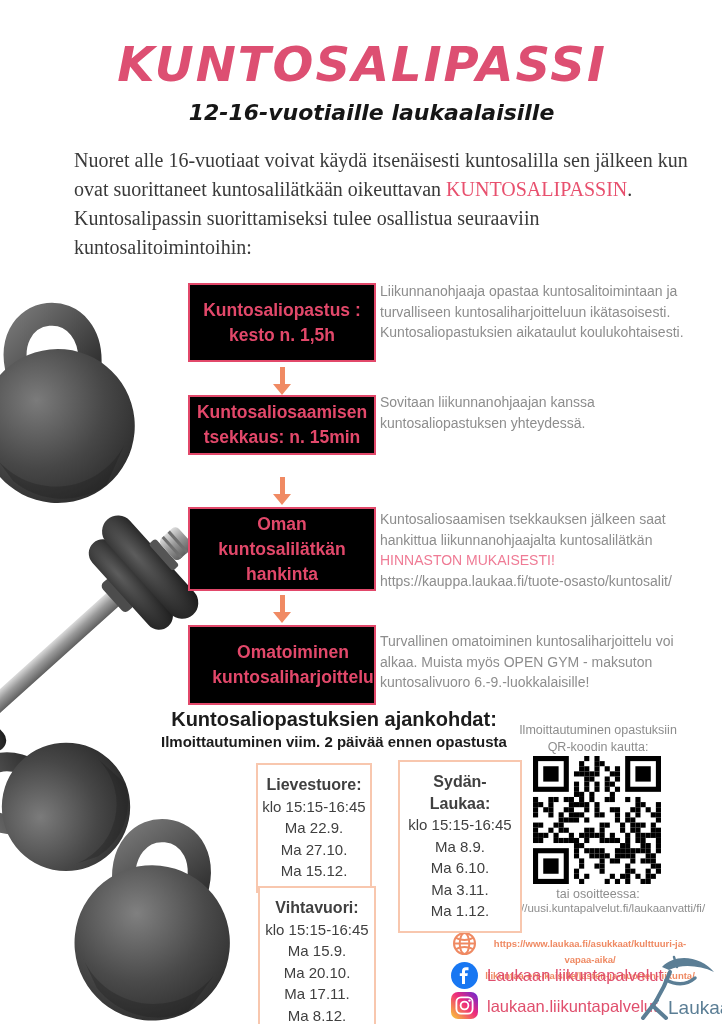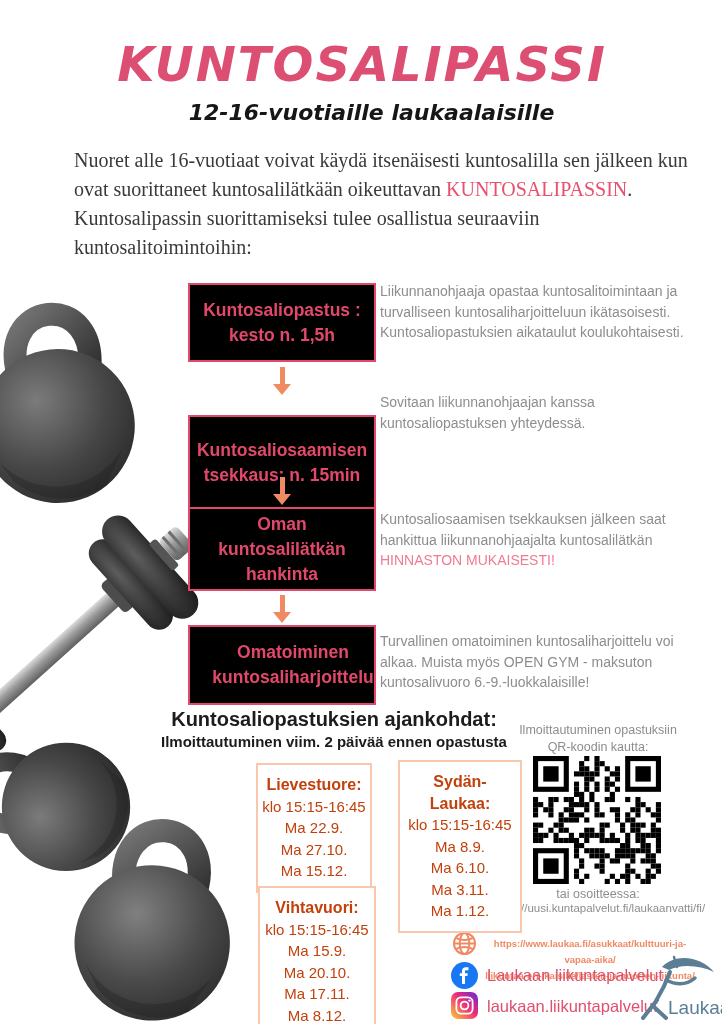--- a/index.html
+++ b/index.html
@@ -54,21 +54,21 @@
   .sched-heading {
     top:708px; left:94px; width:480px; text-align:center;
     font-size:20px; font-weight:bold; color:#1c1c1c; z-index:3;
   }
   .sched-subheading {
     top:733px; left:94px; width:480px; text-align:center;
     font-size:15px; font-weight:bold; color:#1c1c1c; z-index:3;
   }
   .loc-box {
     background:#ffffff; border:2px solid #f8c7ae;
-    text-align:center; color:#c2410c;
+    text-align:center; color:#404040;
     font-size:15px; line-height:21.5px; padding:9px 4px; z-index:4;
   }
   .loc-box .loc-name { font-weight:bold; font-size:16px; }
 
   
   .qr-heading {
     top:722px; left:492px; width:212px; text-align:center;
     font-size:12.5px; line-height:17px; color:#8d8d8d; z-index:3;
   }
   #qr-svg { left:533px; top:756px; width:128px; height:128px; z-index:3; }
@@ -172,35 +172,36 @@
 
   <div class="abs step-box" style="top:283px;height:79px;">
     <span>Kuntosaliopastus : kesto n. 1,5h</span>
   </div>
   <div class="abs step-desc" style="top:281px;">Liikunnanohjaaja opastaa kuntosalitoimintaan ja turvalliseen kuntosaliharjoitteluun ikätasoisesti. Kuntosaliopastuksien aikataulut koulukohtaisesti.</div>
   <div class="abs arrow" style="top:367px;">
     <div class="stem" style="height:17px;"></div>
       <div class="head"></div>
   </div>
 
-  <div class="abs step-box" style="top:395px;height:95px;margin-top:20px;">
+  <div class="abs step-box" style="top:395px;height:60px;">
     <span>Kuntosaliosaamisen tsekkaus: n. 15min</span>
   </div>
   <div class="abs step-desc" style="top:392px;">Sovitaan liikunnanohjaajan kanssa kuntosaliopastuksen yhteydessä.</div>
   <div class="abs arrow" style="top:477px;">
     <div class="stem" style="height:17px;"></div>
       <div class="head"></div>
   </div>
 
   <div class="abs step-box" style="top:507px;height:84px;">
     <span>Oman kuntosalilätkän hankinta</span>
   </div>
   <div class="abs step-desc" style="top:509px;">
     <span>Kuntosaliosaamisen tsekkauksen jälkeen saat hankittua liikunnanohjaajalta kuntosalilätkän</span>
     <div class="pink">HINNASTON MUKAISESTI!</div>
+    <div>https://kauppa.laukaa.fi/tuote-osasto/kuntosalit/</div>
   </div>
   <div class="abs arrow" style="top:595px;">
     <div class="stem" style="height:17px;"></div>
       <div class="head"></div>
   </div>
 
   <div class="abs step-box" style="top:625px;height:80px;padding-left:32px;">
     <span>Omatoiminen kuntosaliharjoittelu</span>
   </div>
   <div class="abs step-desc" style="top:631px;">Turvallinen omatoiminen kuntosaliharjoittelu voi alkaa. Muista myös OPEN GYM - maksuton kuntosalivuoro 6.-9.-luokkalaisille!</div>

